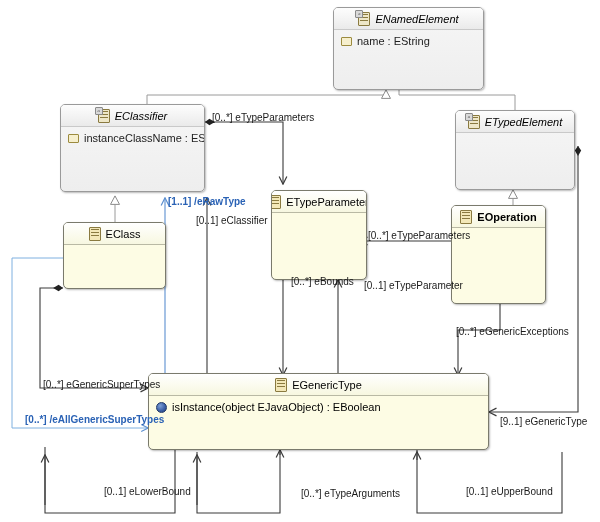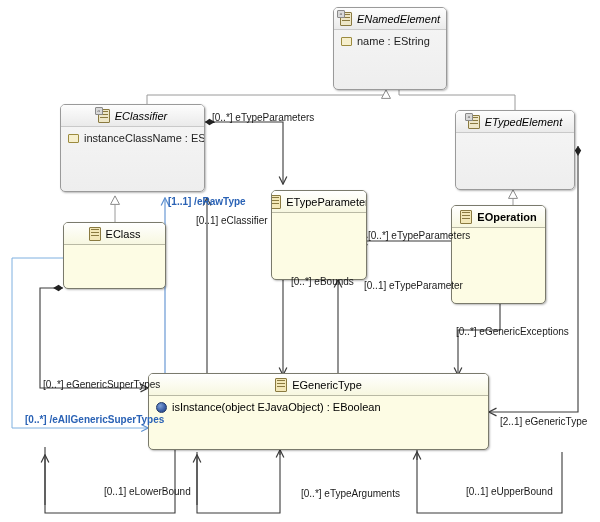--- a/index.html
+++ b/index.html
@@ -161,21 +161,21 @@
       <path d="M197,505 L197,455" stroke="#3a3a3a" stroke-width="1.1" marker-end="url(#arrowopen)"></path>
 
       
       <path d="M417,450 L417,513 L562,513 L562,452" stroke="#3a3a3a" stroke-width="1.1"></path>
       <path d="M280,455 L280,450" stroke="#3a3a3a" stroke-width="1.1" marker-end="url(#arrowopen)"></path>
       <path d="M417,460 L417,452" stroke="#3a3a3a" stroke-width="1.1" marker-end="url(#arrowopen)"></path>
       <path d="M330,505 L330,455" stroke="none"></path>
     </g>
   </svg>
 
-  <div class="uml abstract" style="left:333px;top:7px;width:114px;height:83px;">
+  <div class="uml abstract" style="left:333px;top:7px;width:151px;height:83px;">
     <div class="hdr">
       <span class="ico ico-class grey">
           <span class="corner">a</span>
         </span>
       <span>ENamedElement</span>
     </div>
     <div class="body">
       <div class="row">
         <span class="ico ico-attr"></span>
         <span>name : EString</span>
@@ -252,21 +252,21 @@
   <div class="lbl" style="left:196px;top:215px;">[0..1] eClassifier</div>
 
   <div class="lbl" style="left:368px;top:230px;">[0..*] eTypeParameters</div>
 
   <div class="lbl" style="left:291px;top:276px;">[0..*] eBounds</div>
 
   <div class="lbl" style="left:364px;top:280px;">[0..1] eTypeParameter</div>
 
   <div class="lbl" style="left:456px;top:326px;">[0..*] eGenericExceptions</div>
 
-  <div class="lbl" style="left:500px;top:416px;">[2..1] eGenericType</div>
+  <div class="lbl" style="left:500px;top:416px;">[9..1] eGenericType</div>
 
   <div class="lbl" style="left:43px;top:379px;">[0..*] eGenericSuperTypes</div>
 
   <div class="lbl derived" style="left:25px;top:414px;">[0..*] /eAllGenericSuperTypes</div>
 
   <div class="lbl" style="left:104px;top:486px;">[0..1] eLowerBound</div>
 
   <div class="lbl" style="left:281px;top:488px;margin-left:20px;">[0..*] eTypeArguments</div>
 
   <div class="lbl" style="left:466px;top:486px;">[0..1] eUpperBound</div>

